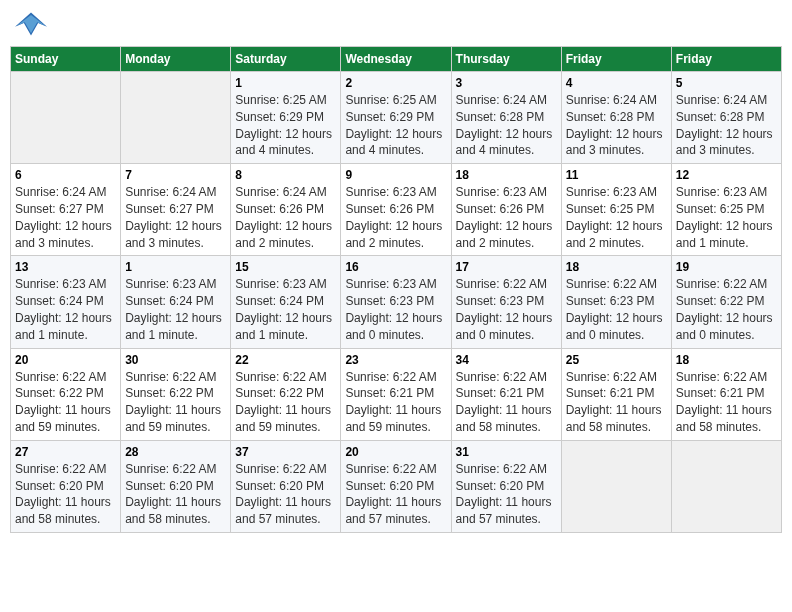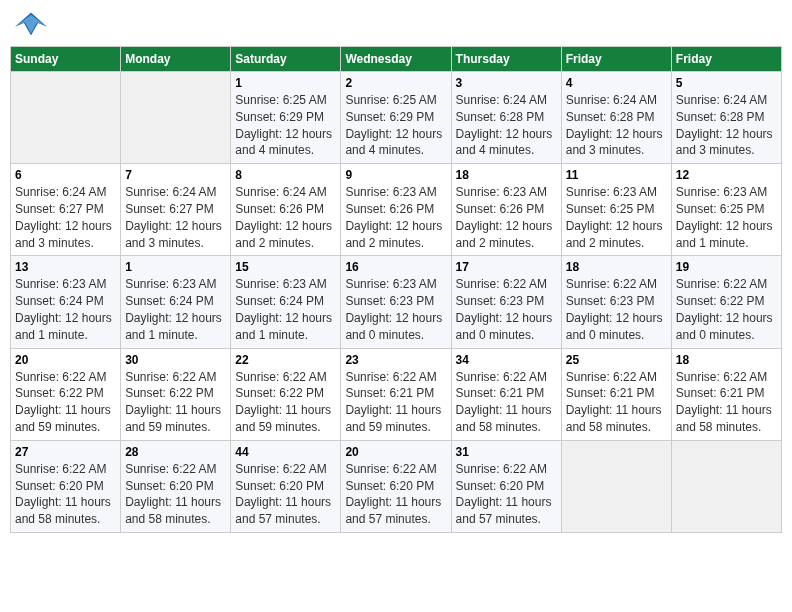--- a/index.html
+++ b/index.html
@@ -321,21 +321,21 @@
 and 58 minutes.</div>
         </td>
         <td>
           <span class="day-num">28</span>
           <div class="day-info" style="white-space: pre-line;">Sunrise: 6:22 AM
 Sunset: 6:20 PM
 Daylight: 11 hours
 and 58 minutes.</div>
         </td>
         <td>
-          <span class="day-num">44</span>
+          <span class="day-num">37</span>
           <div class="day-info" style="white-space: pre-line;">Sunrise: 6:22 AM
 Sunset: 6:20 PM
 Daylight: 11 hours
 and 57 minutes.</div>
         </td>
         <td>
           <span class="day-num">20</span>
           <div class="day-info" style="white-space: pre-line;">Sunrise: 6:22 AM
 Sunset: 6:20 PM
 Daylight: 11 hours

